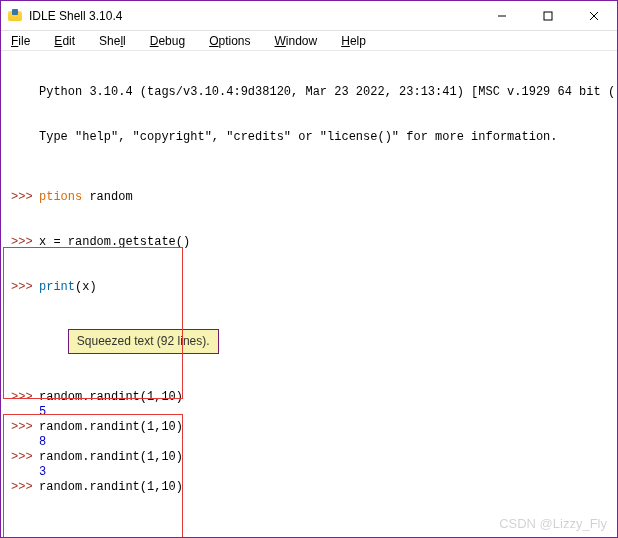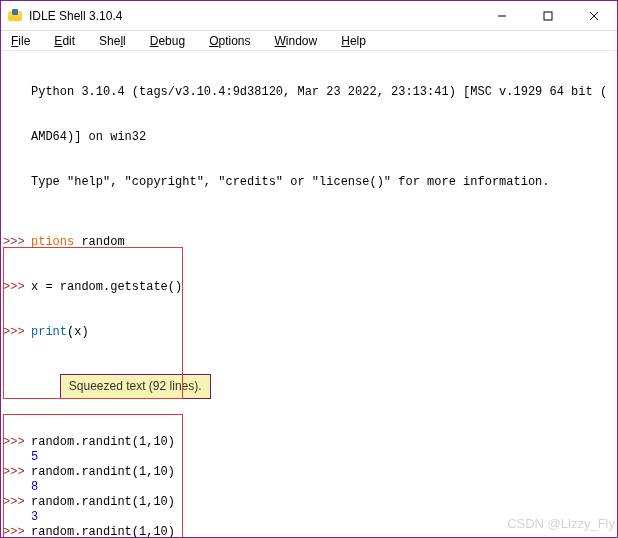--- a/index.html
+++ b/index.html
@@ -75,21 +75,21 @@
     border-bottom: 1px solid #e8e8e8;
     font-size: 12px;
   }
   .menuitem {
     padding: 1px 6px;
     cursor: default;
   }
   .menuitem .ul { text-decoration: underline; }
   .shell {
     flex: 1;
-    padding: 4px 2px;
+    padding: 4px 10px;
     font-family: "Courier New", monospace;
     font-size: 12px;
     line-height: 15px;
     white-space: pre;
     overflow: hidden;
     position: relative;
   }
   .line { display: flex; }
   .gutter {
     width: 28px;
@@ -112,21 +112,21 @@
     color: #333;
     cursor: pointer;
   }
   .redbox {
     position: absolute;
     border: 1px solid #e53935;
     pointer-events: none;
   }
   .watermark {
     position: absolute;
-    right: 2px;
+    right: 10px;
     bottom: 6px;
     color: rgba(0,0,0,0.18);
     font-size: 13px;
     font-family: "Segoe UI", sans-serif;
     pointer-events: none;
   }
 </style>
 </head>
 <body>
 
@@ -160,21 +160,20 @@
     <div class="menuitem"><span class="ul">E</span>dit</div>
     <div class="menuitem">She<span class="ul">l</span>l</div>
     <div class="menuitem"><span class="ul">D</span>ebug</div>
     <div class="menuitem"><span class="ul">O</span>ptions</div>
     <div class="menuitem"><span class="ul">W</span>indow</div>
     <div class="menuitem"><span class="ul">H</span>elp</div>
   </div>
 
   <div class="shell">
     <div class="line"><span class="gutter"></span><span class="txt">Python 3.10.4 (tags/v3.10.4:9d38120, Mar 23 2022, 23:13:41) [MSC v.1929 64 bit (</span></div>
-    <div class="line"><span class="gutter"></span><span class="txt">AMD64)] on win32</span></div>
     <div class="line"><span class="gutter"></span><span class="txt">Type "help", "copyright", "credits" or "license()" for more information.</span></div>
 
     <div class="line"><span class="gutter prompt">&gt;&gt;&gt;</span><span class="kw">ptions</span><span class="txt"> random</span></div>
     <div class="line"><span class="gutter prompt">&gt;&gt;&gt;</span><span class="txt">x = random.getstate()</span></div>
     <div class="line"><span class="gutter prompt">&gt;&gt;&gt;</span><span class="fn">print</span><span class="txt">(x)</span></div>
 
     <div class="squeeze">Squeezed text (92 lines).</div>
 
     <div id="blockA"><div class="line"><span class="gutter prompt">&gt;&gt;&gt;</span><span class="txt">random.randint(1,10)</span></div><div class="line"><span class="gutter"></span><span class="out">5</span></div><div class="line"><span class="gutter prompt">&gt;&gt;&gt;</span><span class="txt">random.randint(1,10)</span></div><div class="line"><span class="gutter"></span><span class="out">8</span></div><div class="line"><span class="gutter prompt">&gt;&gt;&gt;</span><span class="txt">random.randint(1,10)</span></div><div class="line"><span class="gutter"></span><span class="out">3</span></div><div class="line"><span class="gutter prompt">&gt;&gt;&gt;</span><span class="txt">random.randint(1,10)</span></div></div>
 

